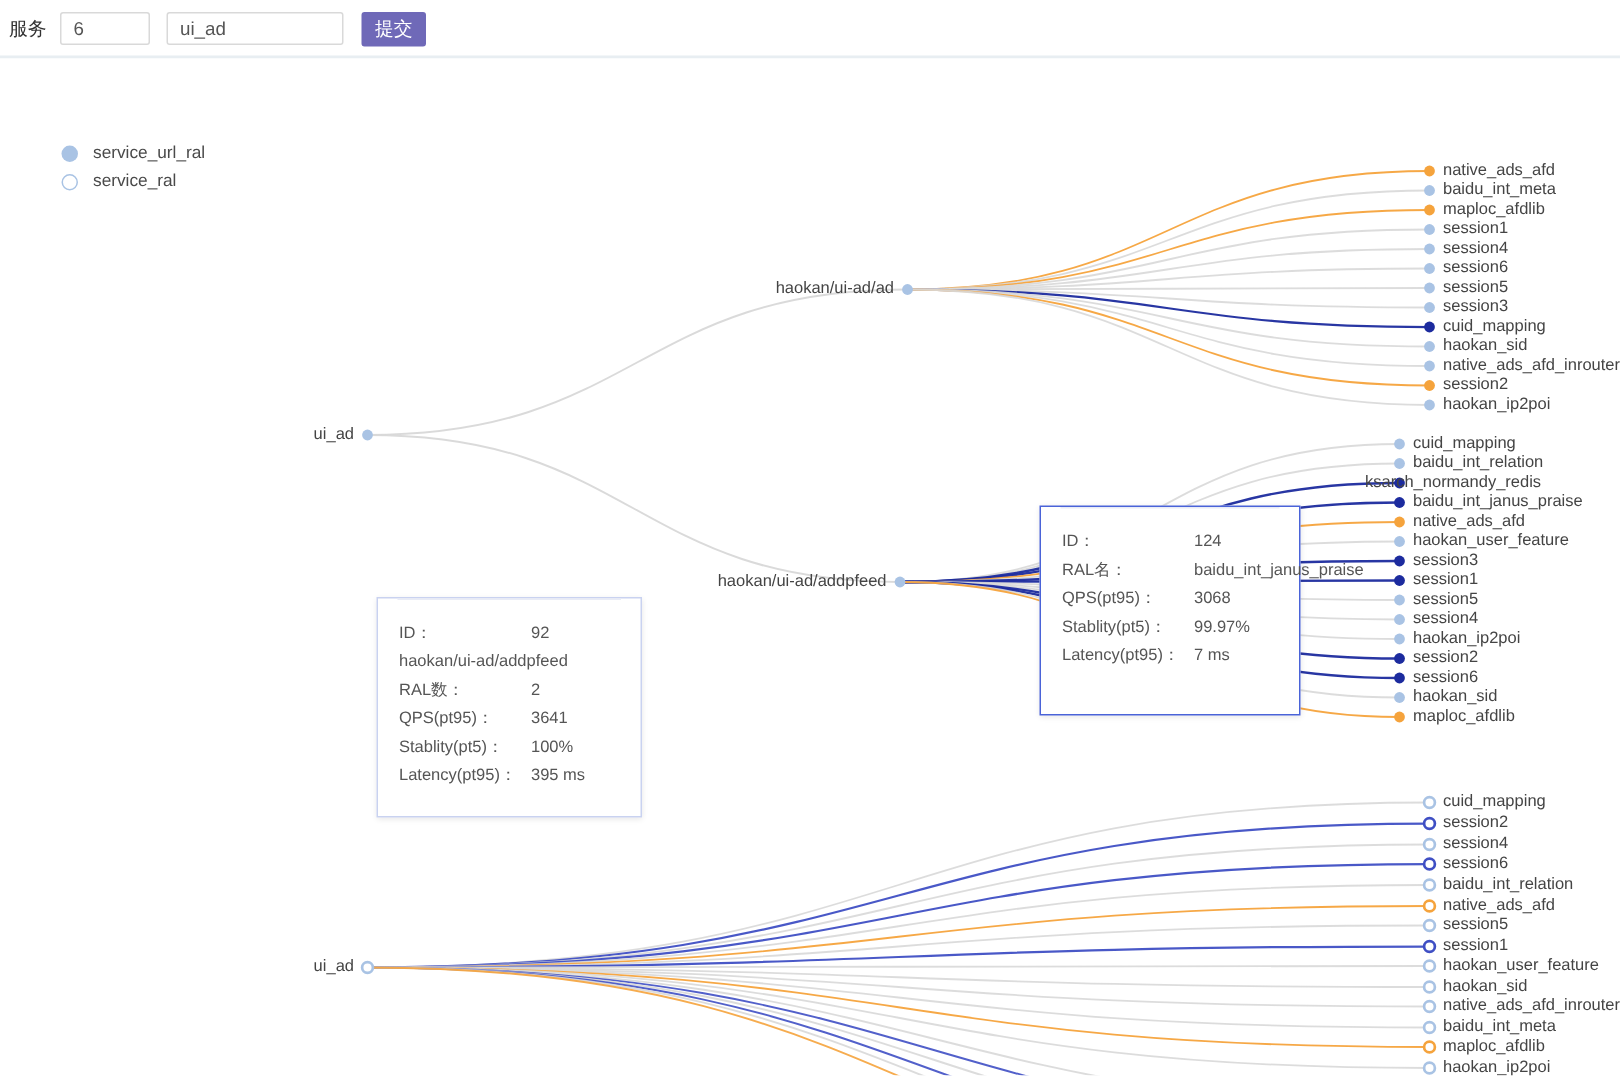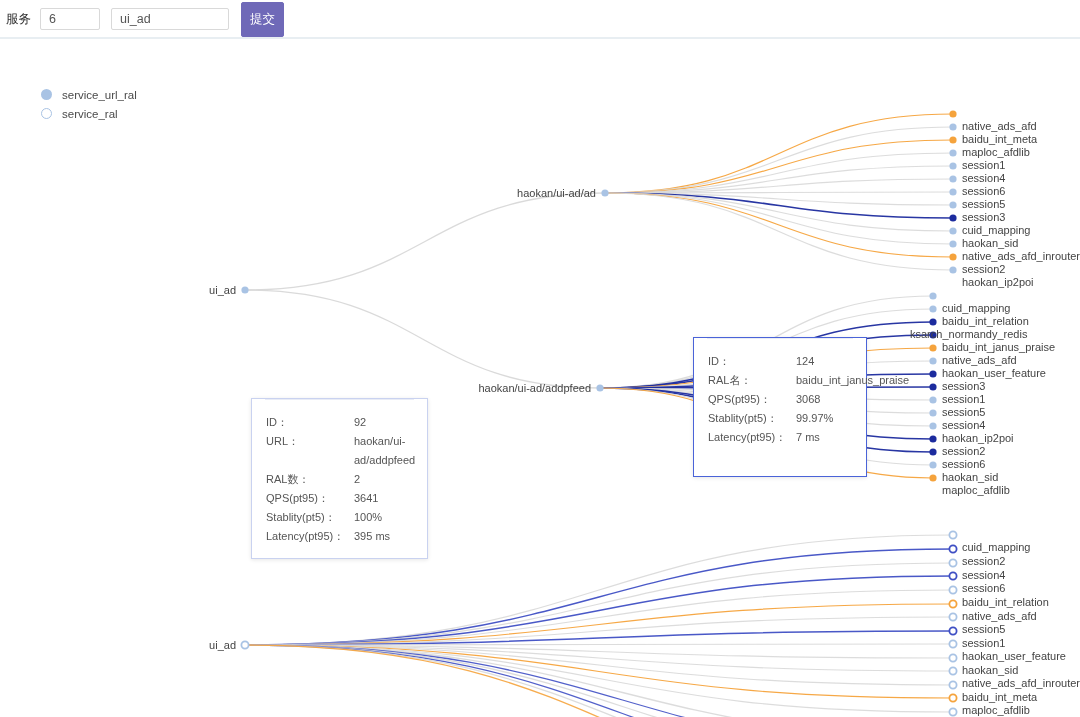--- a/index.html
+++ b/index.html
@@ -27,51 +27,51 @@
     height: 22px; box-sizing: border-box;
     border: 1px solid #d9d9d9; border-radius: 2px;
     background: #fff; color: #555; font-size: 12.5px;
     padding: 0 8px; outline: none;
     font-family: "Liberation Sans", sans-serif;
   }
   .tb-input.small { width: 60px; }
   .tb-input.big { width: 118px; margin-left: 11px; }
   .tb-input::placeholder { color: #bfbfbf; }
   .tb-btn {
-    margin-left: 12px; height: 35px; min-width: 38px;
+    margin-left: 12px; height: 23px; min-width: 38px;
     background: #6f69b8; border: 1px solid #6f69b8; border-radius: 2px;
     color: #fff; font-size: 12.5px; cursor: pointer; padding: 0 8px;
     font-family: "DejaVu Sans", sans-serif;
   }
   .toolbar-divider {
     position: absolute; left: 0; top: 37px; width: 1080px; height: 2px;
     background: #e8eef2;
   }
 
   
   .canvas { position: absolute; left: 0; top: 39px; width: 1080px; height: 678px; background: #fff; }
   svg.graph { position: absolute; left: 0; top: 0; width: 1080px; height: 678px; }
 
   
   .legend { position: absolute; left: 41px; top: 50px; }
-  .legend-row { display: flex; align-items: flex-start; height: 19px; }
+  .legend-row { display: flex; align-items: flex-end; height: 19px; }
   .legend-dot {
     width: 11px; height: 11px; border-radius: 50%;
     background: #a9c3e4; margin-right: 10px; flex: none;
   }
   .legend-dot.hollow { background: #ffffff; border: 1.6px solid #a9c3e4; box-sizing: border-box; }
   .legend-text { font-size: 11.5px; color: #4a4a4a; font-family: "Liberation Sans", sans-serif; }
 
   
   .node-label {
     position: absolute; font-size: 11px; color: #444;
     white-space: nowrap; font-family: "Liberation Sans", sans-serif;
     line-height: 11px;
   }
-  .node-label.right { transform: translateY(-50%); margin-top: 12px; }
+  .node-label.right { transform: translateY(-50%); }
   .node-label.left { transform: translate(-100%, -50%); }
 
   
   .tooltip {
     position: absolute; background: #ffffff;
     border: 1px solid #4a63d8;
     box-shadow: 0 1px 4px rgba(0,0,0,0.10);
     box-sizing: border-box;
   }
   .tooltip.soft { border: 1px solid #c9d2f0; }
@@ -352,21 +352,20 @@
       </div>
 
     <div class="tooltip soft" id="tt-interface" style="left: 251px; top: 359px; width: 177px; min-height: 147px;">
       <div class="tt-sep"></div>
       <div class="tt-body" id="tt-interface-body">
           <div class="tt-row">
             <span class="tt-key">ID：</span>
             <span class="tt-val">92</span>
           </div>
           <div class="tt-row">
-            <span class="tt-key">URL：</span>
             <span class="tt-val">haokan/ui-ad/addpfeed</span>
           </div>
           <div class="tt-row">
             <span class="tt-key">RAL数：</span>
             <span class="tt-val">2</span>
           </div>
           <div class="tt-row">
             <span class="tt-key">QPS(pt95)：</span>
             <span class="tt-val">3641</span>
           </div>

